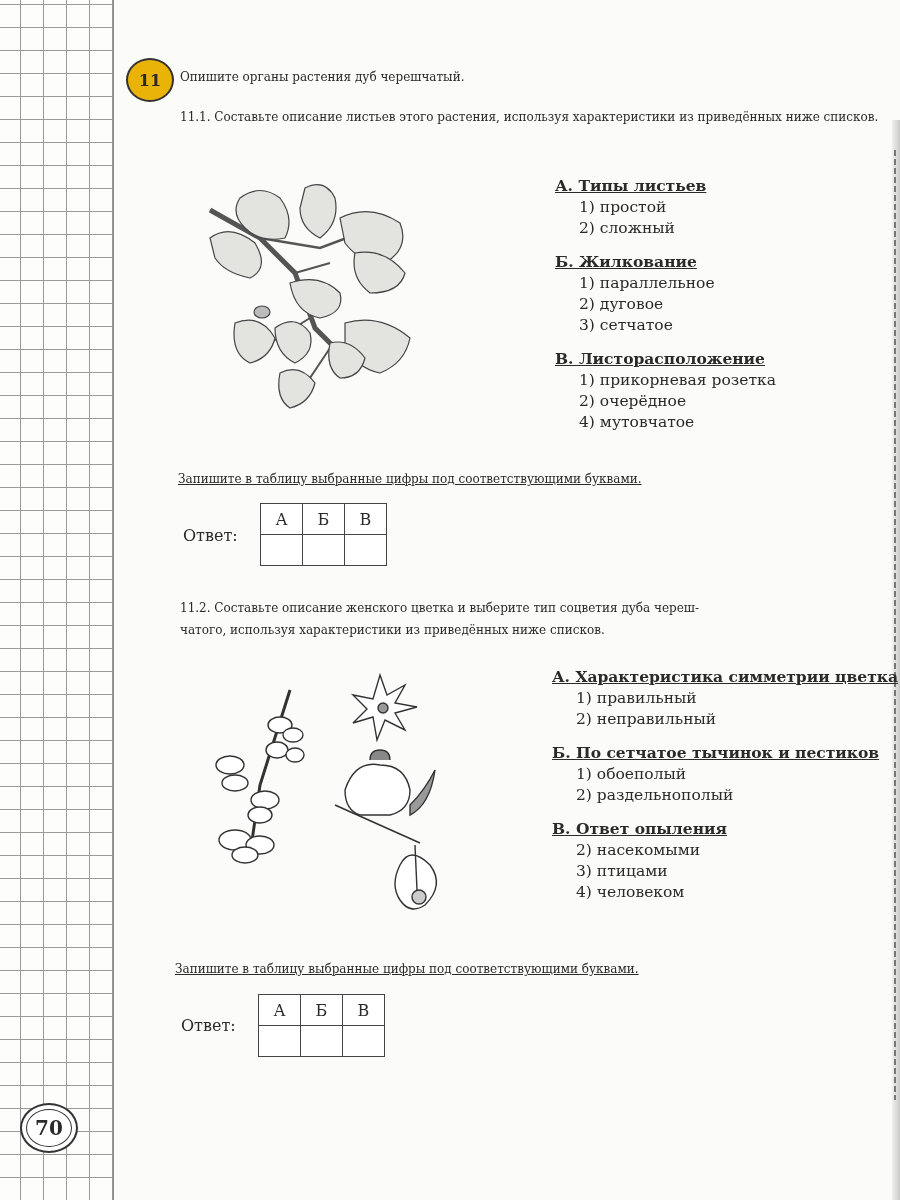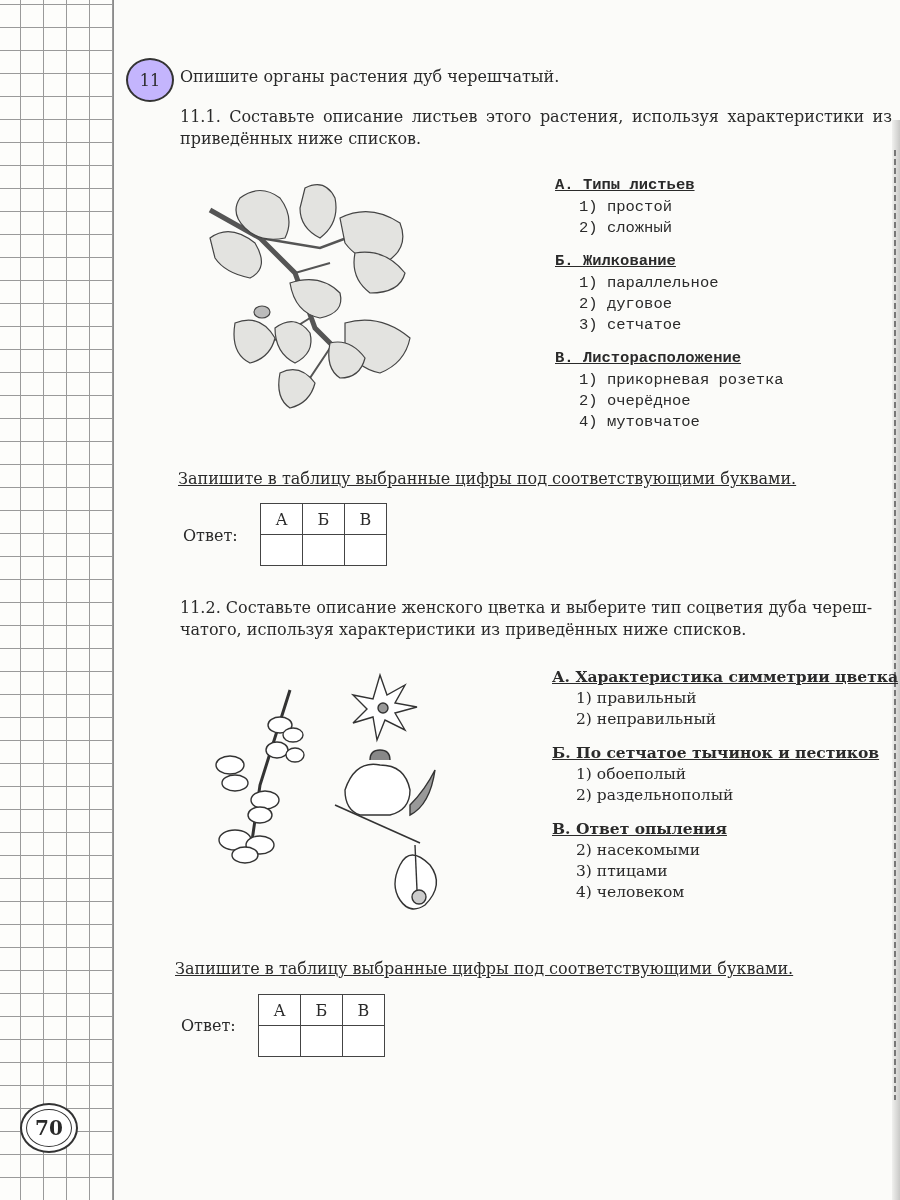--- a/index.html
+++ b/index.html
@@ -24,23 +24,23 @@
     }
     .right-edge-dash {
       position:absolute; right:4px; top:150px; width:2px; height:950px;
       background-image:linear-gradient(to bottom, #777 6px, transparent 3px);
       background-size:2px 9px;
     }
     .task-num {
       position:absolute; left:126px; top:58px; width:44px; height:40px;
       border:2px solid #333; border-radius:50%;
       display:flex; align-items:center; justify-content:center;
-      font-weight:normal; font-size:16px; background:#c4b5fd;
-    }
-    .t { position:absolute; font-size:16px; line-height:22px; white-space:nowrap; }
+      font-weight:bold; font-size:16px; background:#eab308;
+    }
+    .t { position:absolute; font-size:12px; line-height:22px; white-space:nowrap; }
     .task-title { left:180px; top:66px; }
     .sub-title { left:180px; top:106px; width:712px; white-space:normal; text-align:justify; }
     .list { position:absolute; font-size:15.5px; line-height:21px; }
     .list .head { font-weight:bold; text-decoration:underline; margin-bottom:1px; white-space:nowrap; }
     .list .opt { padding-left:24px; white-space:nowrap; }
     .list .grp { margin-bottom:12px; }
     .instr { left:178px;text-decoration:underline; }
     .answer-label { position:absolute; font-size:16px; }
     table.ans {
       position:absolute; border-collapse:collapse; background:#fff;
@@ -89,21 +89,21 @@
     <path d="M90 105 Q120 95 140 115 Q145 135 120 140 Q95 135 90 105Z"></path>
     <path d="M35 145 Q60 135 75 160 Q70 180 50 185 Q30 175 35 145Z"></path>
     <path d="M75 150 Q95 135 110 155 Q115 175 95 185 Q75 175 75 150Z"></path>
     <path d="M145 145 Q180 135 210 160 Q205 185 180 195 Q155 190 145 165Z"></path>
     <path d="M130 165 Q150 160 165 180 Q160 200 140 200 Q125 190 130 165Z"></path>
     <path d="M80 195 Q100 185 115 205 Q110 225 90 230 Q75 220 80 195Z"></path>
     <ellipse cx="62" cy="134" rx="8" ry="6" fill="#bbb"></ellipse>
   </g>
 </svg>
 
-<div class="list" style="left:555px;top:175px;font-family:Liberation Mono, monospace;">
+<div class="list" style="left:555px;top:175px;">
   <div class="grp">
     <div class="head">А. Типы листьев</div>
     <div class="opt">1) простой</div>
     <div class="opt">2) сложный</div>
   </div>
   <div class="grp">
     <div class="head">Б. Жилкование</div>
     <div class="opt">1) параллельное</div>
     <div class="opt">2) дуговое</div>
     <div class="opt">3) сетчатое</div>

